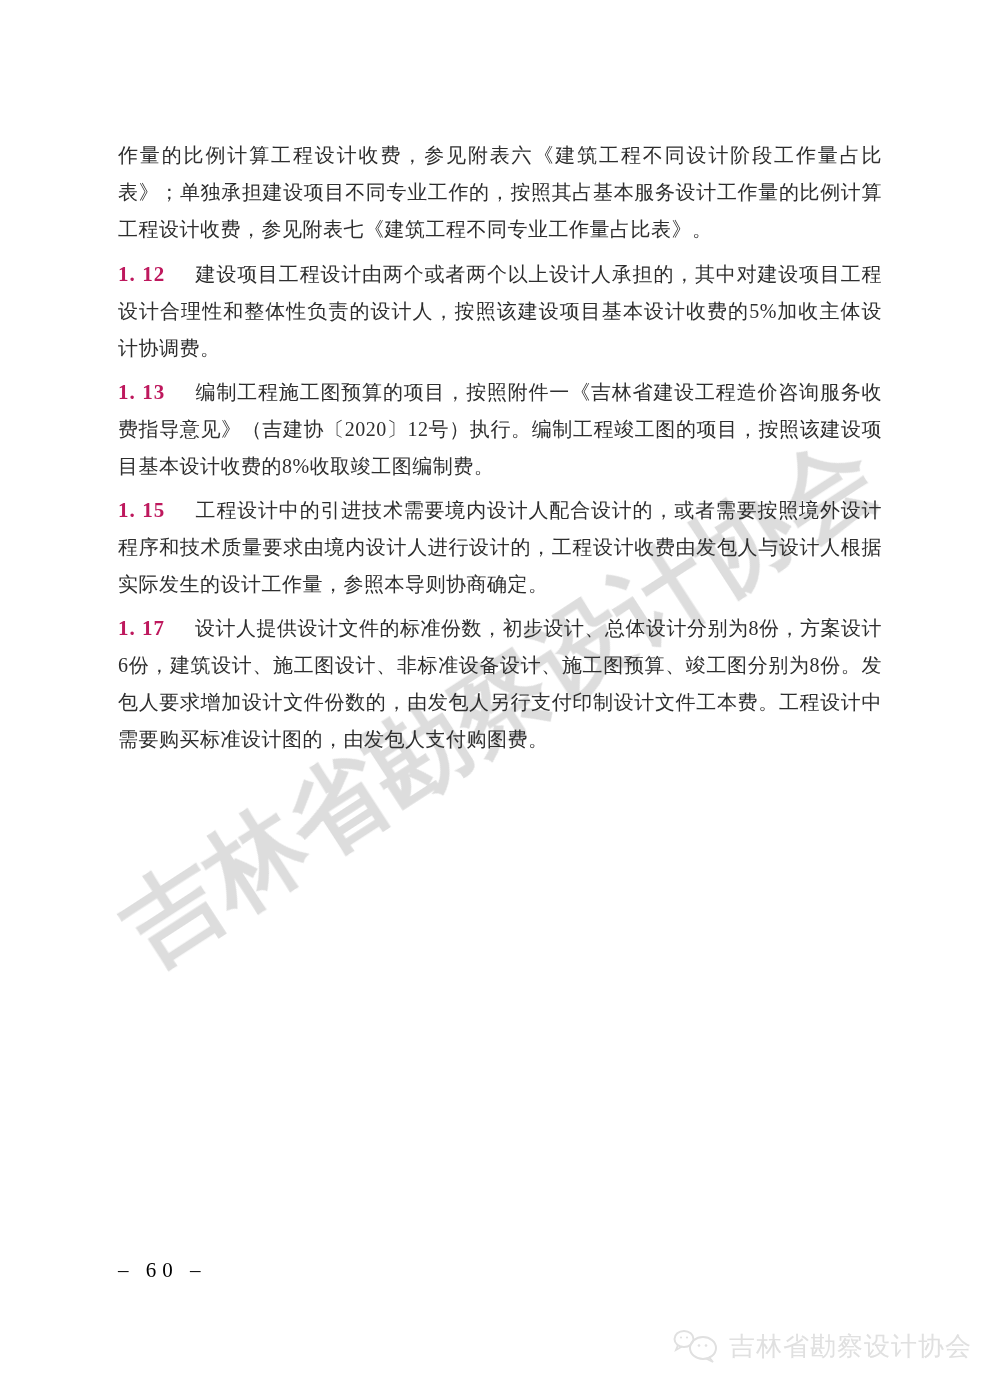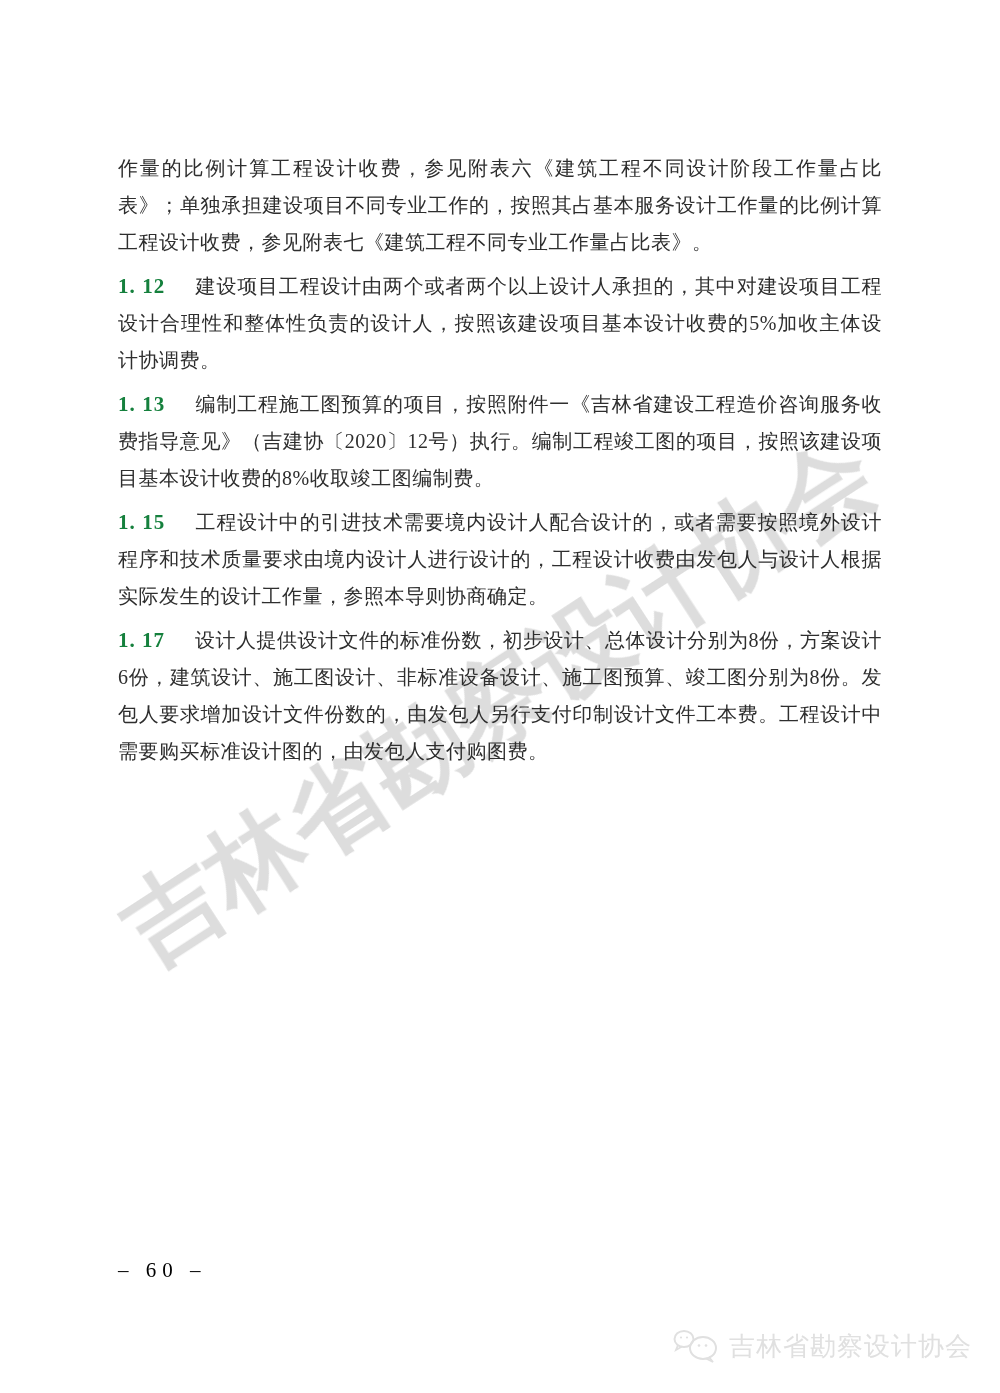--- a/index.html
+++ b/index.html
@@ -42,28 +42,29 @@
   .para {
     margin: 7px 0 0 0;
     font-size: 20px;
     line-height: 37px;
     color: #2e2e2e;
     text-align: justify;
     text-justify: inter-ideograph;
     letter-spacing: 0.5px;
   }
   .para.first {
-    margin-top: 16px;
+    margin-top: 4px;
+    font-family: Liberation Mono, monospace;
   }
   .num {
     font-weight: bold;
     font-size: 21px;
     letter-spacing: 1px;
     margin-right: 30px;
-    color: #15803d;
+    color: #be185d;
   }
   .page-number {
     position: absolute;
     left: 118px;
     top: 1256px;
     font-size: 21px;
     line-height: 28px;
     color: #000000;
     letter-spacing: 6px;
     z-index: 2;

